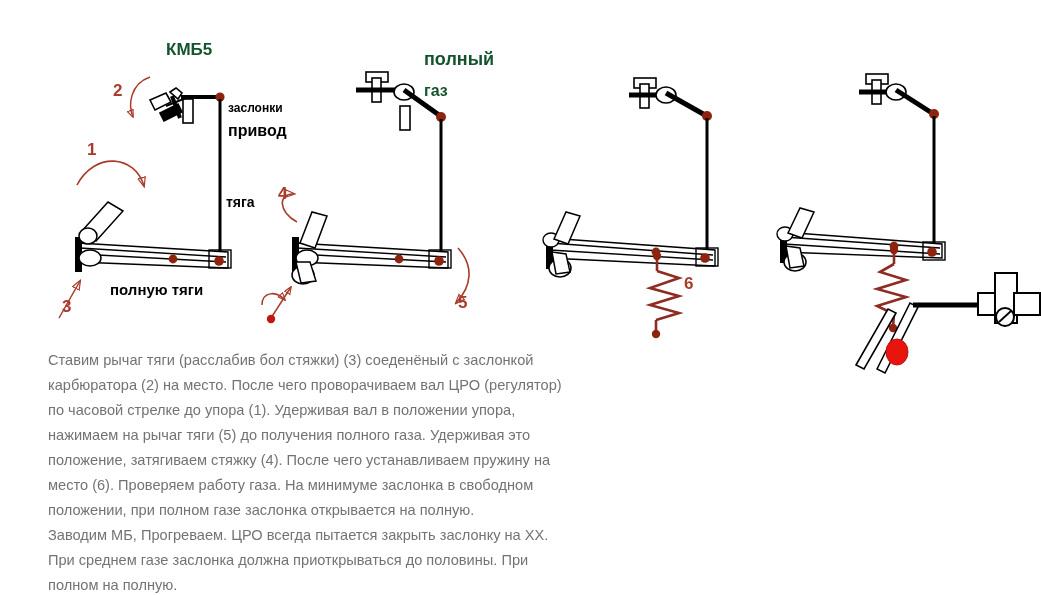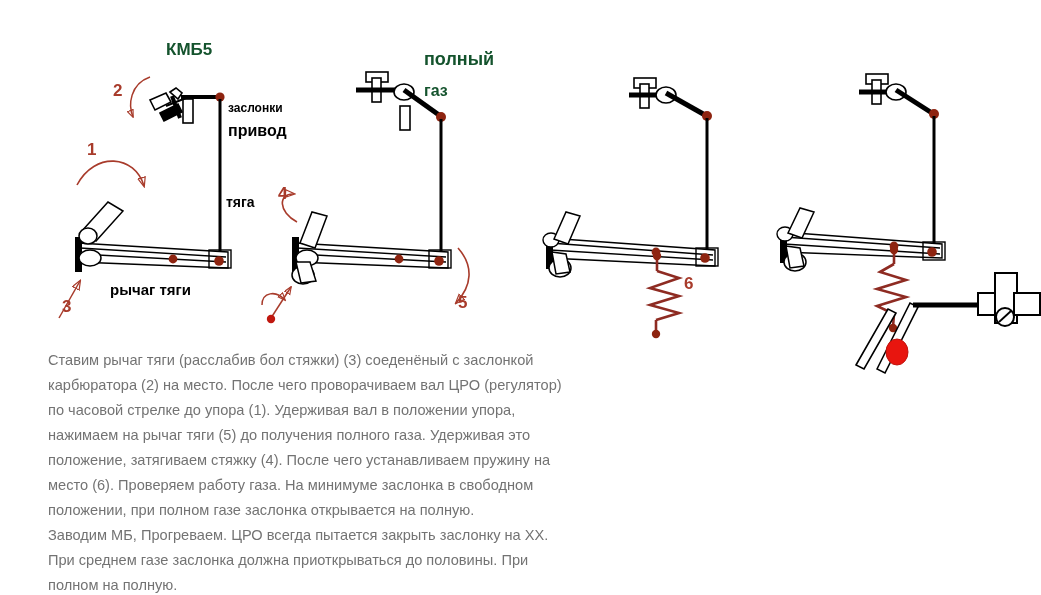--- a/index.html
+++ b/index.html
@@ -267,21 +267,21 @@
     </g>
   </svg>
 
   <div class="lbl lbl-red" style="left:166px; top:40px; font-size:17px;">КМБ5</div>
 
   <div class="lbl lbl-black" style="left:228px; top:80px; font-size:16px;margin-top:42px;">привод</div>
   <div class="lbl lbl-black" style="left:228px; top:101px; font-size:12px;">заслонки</div>
 
   <div class="lbl lbl-black" style="left:226px; top:162px; font-size:14px;margin-top:32px;">тяга</div>
 
-  <div class="lbl lbl-black" style="left:110px; top:281px; font-size:15px;">рычаг тяги</div>
+  <div class="lbl lbl-black" style="left:110px; top:281px; font-size:15px;">полную тяги</div>
 
   <div class="lbl lbl-red" style="left:424px; top:49px; font-size:18px;">полный</div>
   <div class="lbl lbl-red" style="left:424px; top:82px; font-size:16px;">газ</div>
 
   <div class="lbl lbl-num" style="left:87px; top:140px;">1</div>
   <div class="lbl lbl-num" style="left:113px; top:81px;">2</div>
   <div class="lbl lbl-num" style="left:62px; top:297px;">3</div>
   <div class="lbl lbl-num" style="left:278px; top:184px;">4</div>
   <div class="lbl lbl-num" style="left:458px; top:293px;">5</div>
   <div class="lbl lbl-num" style="left:684px; top:274px;">6</div>

